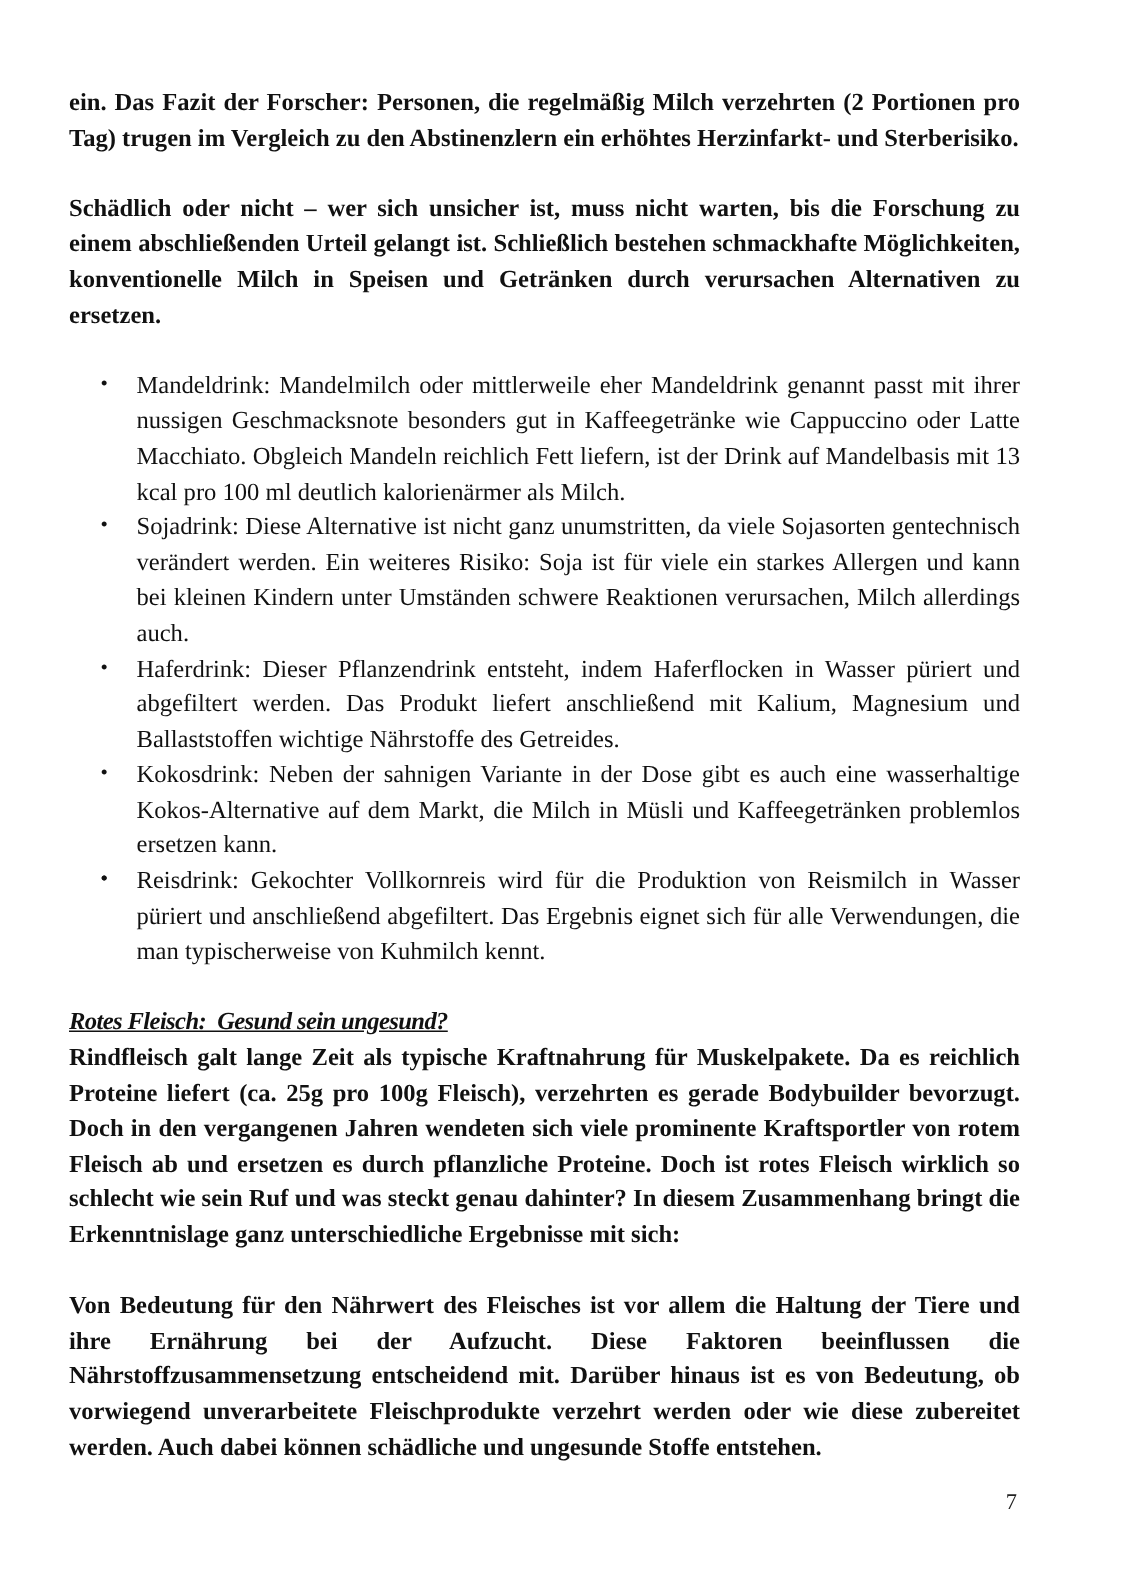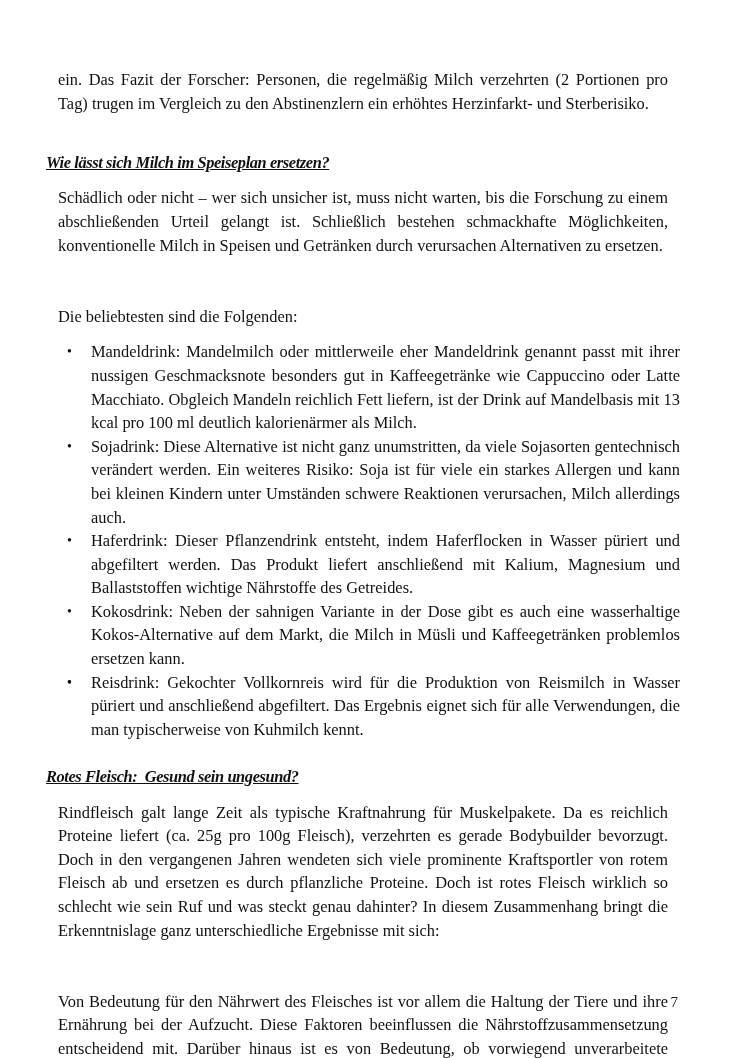--- a/index.html
+++ b/index.html
@@ -2,21 +2,21 @@
 <html><head>
 <meta charset="utf-8">
 <style>
   html, body { margin: 0; padding: 0; background: #ffffff; }
   body { width: 748px; height: 1058px; position: relative; overflow: hidden; }
   .page {
     position: absolute; left: 46px; top: 56px; width: 634px;
     font-family: "Liberation Serif", "DejaVu Serif", serif;
     font-size: 16.4px; line-height: 23.6px; color: #111;
   }
-  p { margin: 12px; text-align: justify; }
+  p { margin: 0; text-align: justify; font-weight: bold; }
   .gap { height: 23.6px; }
   h3 {
     margin: 0; font-size: 16.4px; line-height: 23.6px;
     font-style: italic; font-weight: bold; text-decoration: underline;
     letter-spacing: -0.4px;
   }
   ul { margin: 0; padding: 0; list-style: none; }
   li { position: relative; padding-left: 45px; text-align: justify; }
   li .bullet { position: absolute; left: 21px; top: 0; font-size: 14px; }
   .pagenum {
@@ -24,24 +24,22 @@
     font-family: "Liberation Serif", serif; font-size: 15px; color: #222;
   }
 </style>
 </head>
 <body>
 
 <div class="page">
   <p>ein. Das Fazit der Forscher: Personen, die regelmäßig Milch verzehrten (2 Portionen pro Tag) trugen im Vergleich zu den Abstinenzlern ein erhöhtes Herzinfarkt- und Sterberisiko.</p>
   <div class="gap"></div>
 
-  <h3>Wie lässt sich Milch im Speiseplan ersetzen?</h3>
   <p>Schädlich oder nicht – wer sich unsicher ist, muss nicht warten, bis die Forschung zu einem abschließenden Urteil gelangt ist. Schließlich bestehen schmackhafte Möglichkeiten, konventionelle Milch in Speisen und Getränken durch verursachen Alternativen zu ersetzen.</p>
   <div class="gap"></div>
-  <p>Die beliebtesten sind die Folgenden:</p>
 
   <ul>
     <li>
       <span class="bullet">•</span>
       <span>Mandeldrink: Mandelmilch oder mittlerweile eher Mandeldrink genannt passt mit ihrer nussigen Geschmacksnote besonders gut in Kaffeegetränke wie Cappuccino oder Latte Macchiato. Obgleich Mandeln reichlich Fett liefern, ist der Drink auf Mandelbasis mit 13 kcal pro 100 ml deutlich kalorienärmer als Milch.</span>
     </li>
     <li>
       <span class="bullet">•</span>
       <span>Sojadrink: Diese Alternative ist nicht ganz unumstritten, da viele Sojasorten gentechnisch verändert werden. Ein weiteres Risiko: Soja ist für viele ein starkes Allergen und kann bei kleinen Kindern unter Umständen schwere Reaktionen verursachen, Milch allerdings auch.</span>
     </li>

